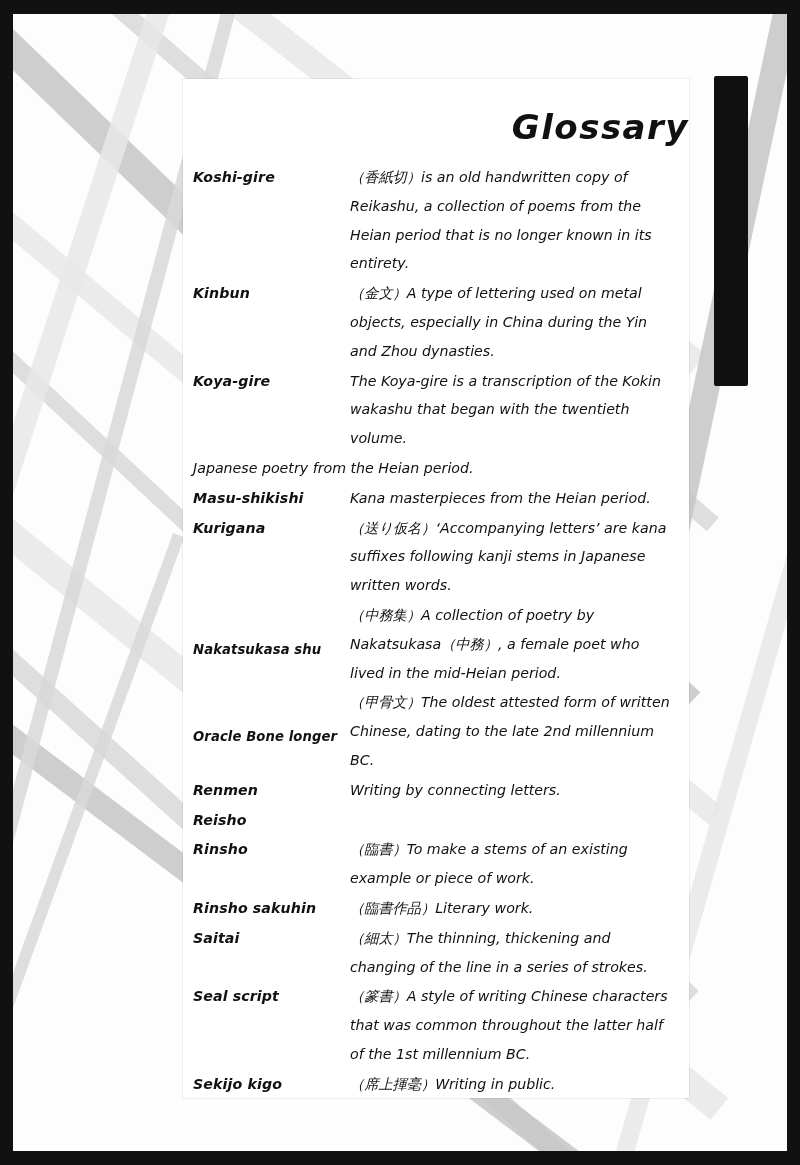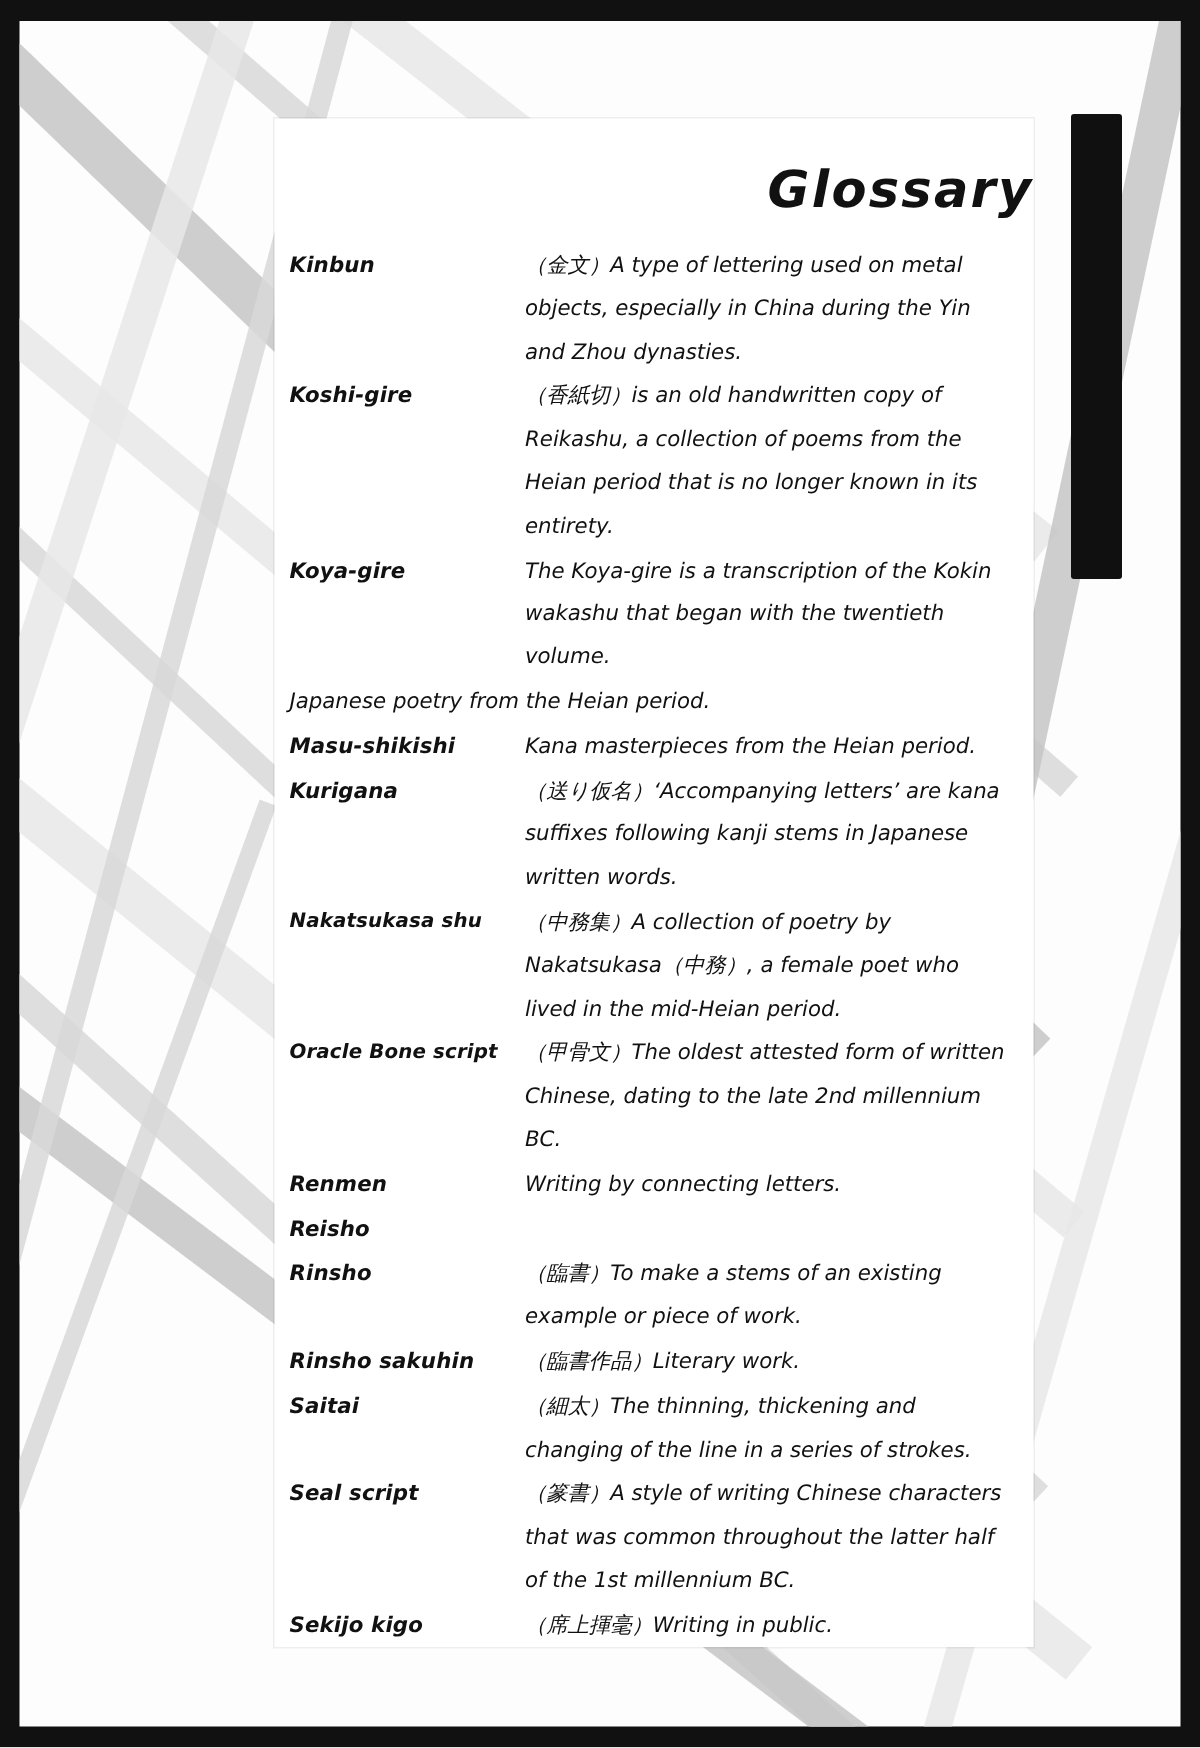--- a/index.html
+++ b/index.html
@@ -86,21 +86,21 @@
     flex: 0 0 157px;
     font-family: "DejaVu Sans", sans-serif;
     font-style: italic;
     font-weight: 600;
     font-size: 14.2px;
     line-height: 28.8px;
     color: #111;
     letter-spacing: .1px;
     white-space: nowrap;
   }
-  .term.narrow { font-size: 13.2px; }
+  .term.narrow { font-size: 13.2px; margin-top: 35px; }
   .def {
     flex: 1 1 auto;
     font-family: "DejaVu Sans", sans-serif;
     font-style: italic;
     font-size: 14.2px;
     line-height: 28.8px;
     color: #111;
     letter-spacing: 0;
   }
 </style>
@@ -129,30 +129,30 @@
   </div>
 
   <div class="right-bar"></div>
 
   <div class="card">
     <div class="card-title">Glossary</div>
 
     <div class="entries">
 
       <div class="entry">
+        <div class="term">Koshi-gire</div>
+        <div class="def">（香紙切）is an old handwritten copy of Reikashu, a collection of poems from the Heian period that is no longer known in its entirety.</div>
+      </div>
+
+      <div class="entry">
         <div class="term">Kinbun</div>
         <div class="def">（金文）A type of lettering used on metal objects, especially in China during the Yin and Zhou dynasties.</div>
       </div>
 
       <div class="entry">
-        <div class="term">Koshi-gire</div>
-        <div class="def">（香紙切）is an old handwritten copy of Reikashu, a collection of poems from the Heian period that is no longer known in its entirety.</div>
-      </div>
-
-      <div class="entry">
         <div class="term">Koya-gire</div>
         <div class="def">The Koya-gire is a transcription of the Kokin wakashu that began with the twentieth volume.</div>
       </div>
 
       <div class="entry">
         <div class="def">Japanese poetry from the Heian period.</div>
       </div>
 
       <div class="entry">
         <div class="term">Masu-shikishi</div>
@@ -163,21 +163,21 @@
         <div class="term">Kurigana</div>
         <div class="def">（送り仮名）‘Accompanying letters’ are kana suffixes following kanji stems in Japanese written words.</div>
       </div>
 
       <div class="entry">
         <div class="term narrow">Nakatsukasa shu</div>
         <div class="def">（中務集）A collection of poetry by Nakatsukasa（中務）, a female poet who lived in the mid-Heian period.</div>
       </div>
 
       <div class="entry">
-        <div class="term narrow">Oracle Bone script</div>
+        <div class="term narrow">Oracle Bone longer</div>
         <div class="def">（甲骨文）The oldest attested form of written Chinese, dating to the late 2nd millennium BC.</div>
       </div>
 
       <div class="entry">
         <div class="term">Renmen</div>
         <div class="def">Writing by connecting letters.</div>
       </div>
 
       <div class="entry">
         <div class="term">Reisho</div>

